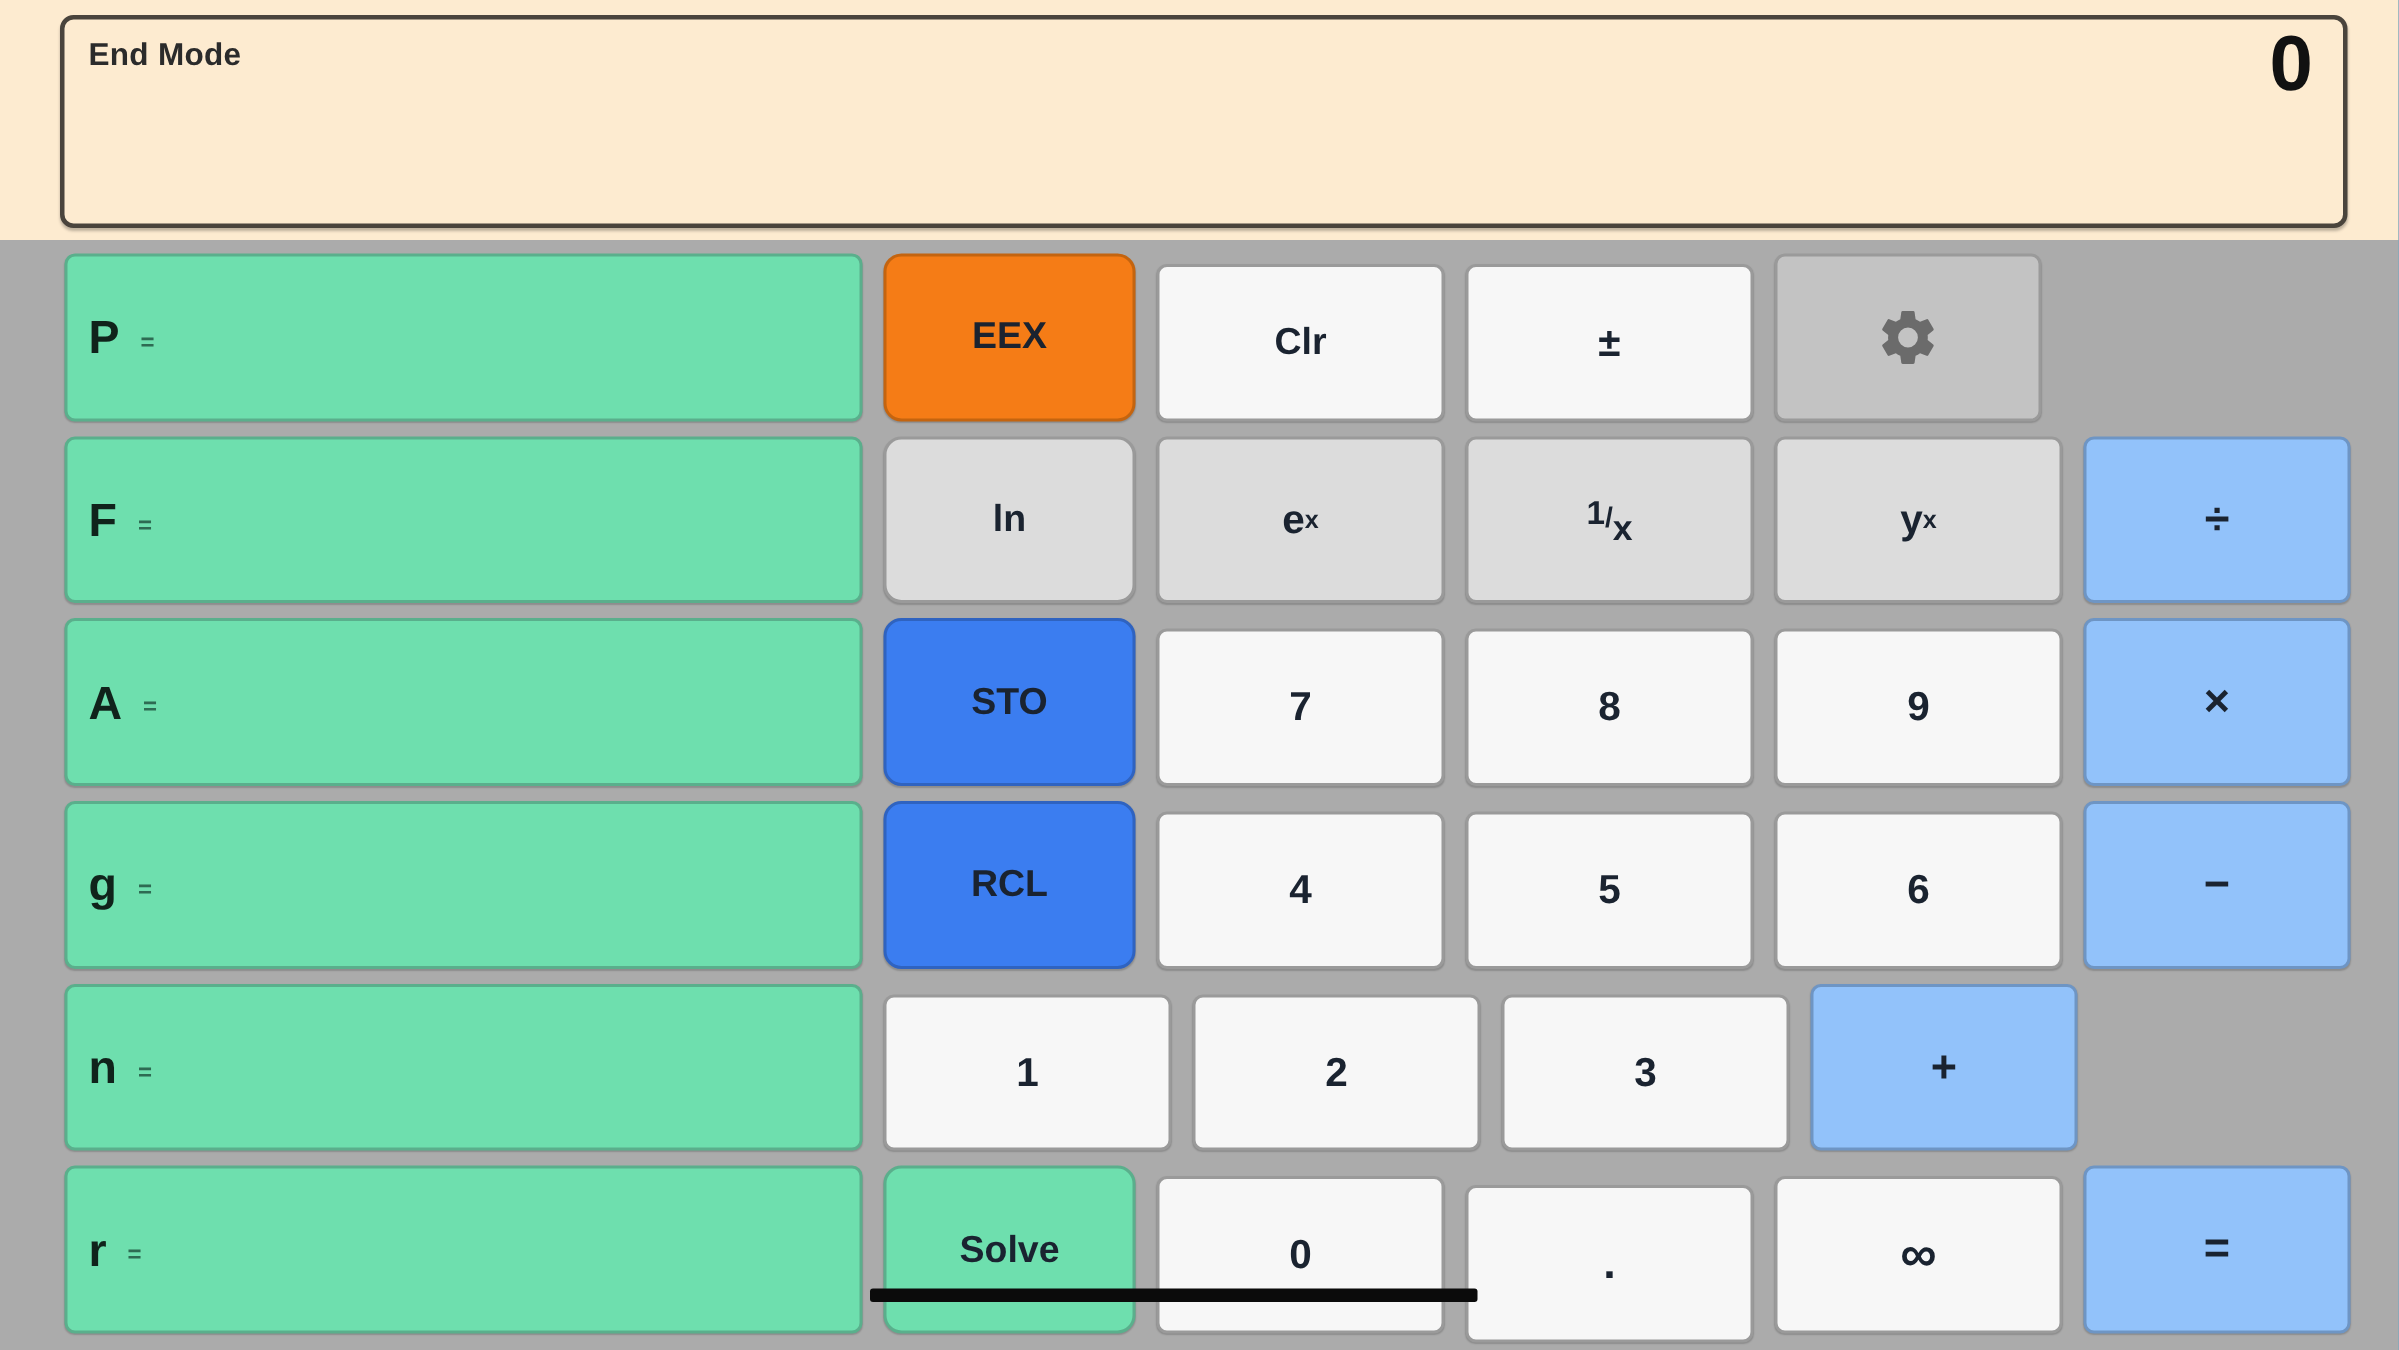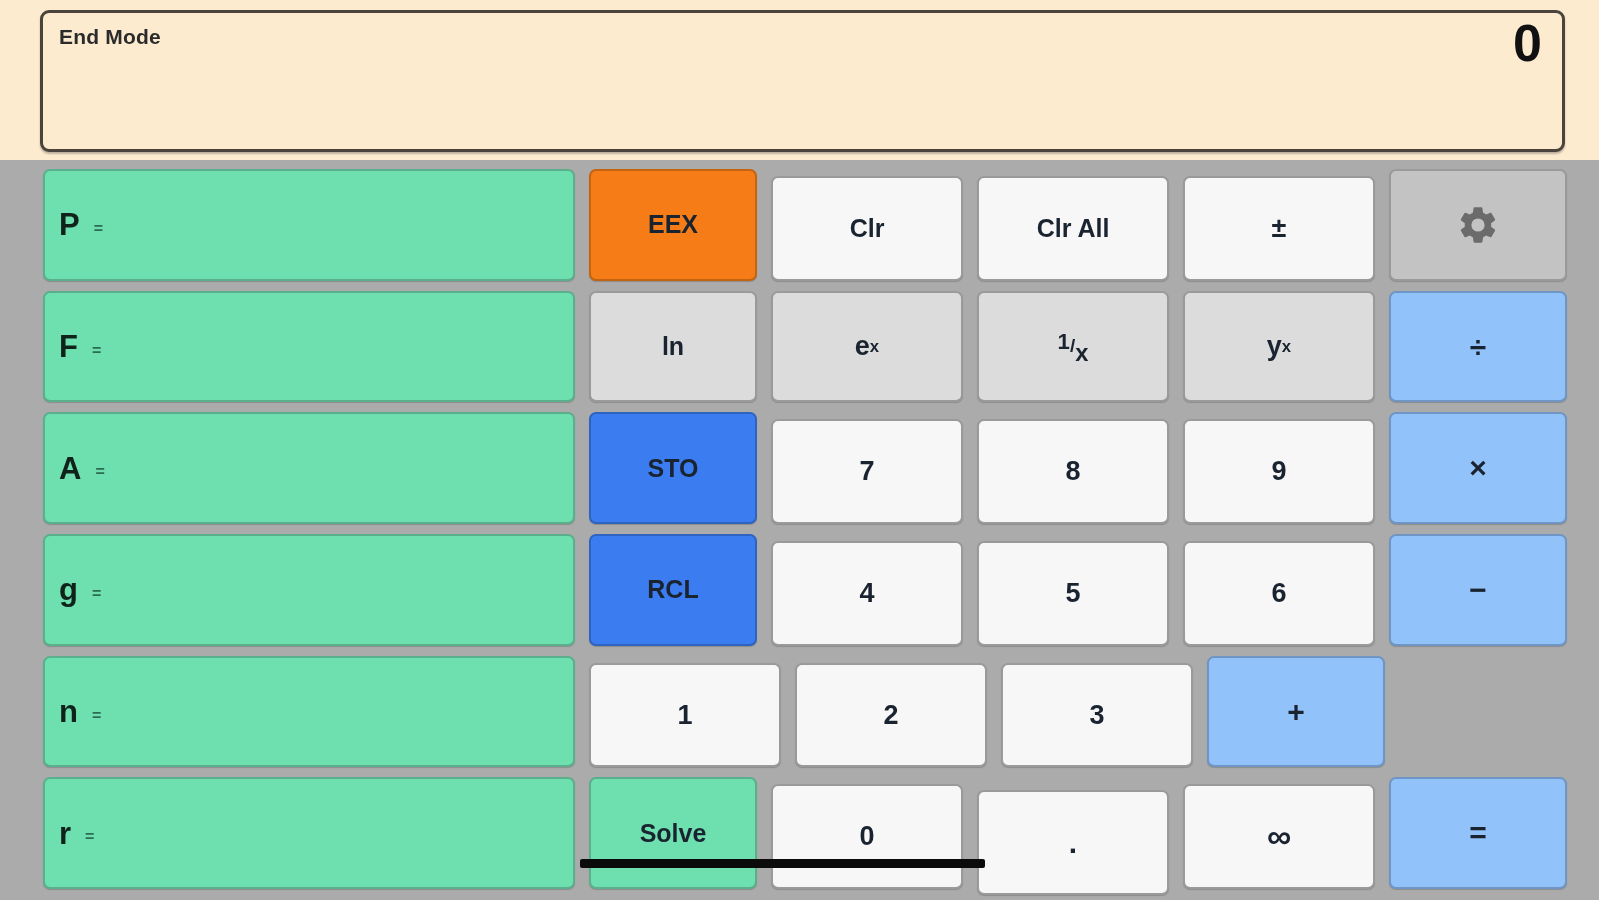--- a/index.html
+++ b/index.html
@@ -94,21 +94,21 @@
     color: #1A2330;
     cursor: pointer;
     user-select: none;
     box-shadow: 0 1px 1px rgba(0,0,0,0.18);
     position: relative;
     overflow: hidden;
   }
 
   
   .col-var   { flex: 0 0 532px; }
-  .col-fn    { flex: 0 0 168px; }
+  .col-fn    { flex: 0 0 168px; border-radius: 12px; }
   .col-num   { flex: 0 0 192px; }
   .col-op    { flex: 0 0 178px; }
 
   
   .key-var {
     justify-content: flex-start;
     padding-left: 14px;
     background: #6EDFAE;
     border-color: #5AAF8C;
   }
@@ -200,21 +200,20 @@
   <div class="keypad">
 
     <div class="krow">
       <div class="key key-var col-var">
         <span class="var-letter">P</span>
         <span class="var-eq">=</span>
         <span class="var-val"></span>
       </div>
       <div class="key k-orange col-fn k-sm">EEX</div>
       <div class="key k-white col-num k-sm">Clr</div>
-      <div class="key k-white col-num k-sm">Clr All</div>
       <div class="key k-white col-num">±</div>
       <div class="key k-gray-d col-op">
         <span class="gear-icon">
           <svg width="44" height="44" viewBox="0 0 24 24" fill="#6B6B6B">
             <path d="M19.14 12.94a7.07 7.07 0 0 0 .06-.94 7.07 7.07 0 0 0-.06-.94l2.03-1.58a.5.5 0 0 0 .12-.62l-1.92-3.32a.5.5 0 0 0-.6-.22l-2.39.96a7.02 7.02 0 0 0-1.62-.94l-.36-2.54a.5.5 0 0 0-.5-.42h-3.84a.5.5 0 0 0-.5.42l-.36 2.54c-.58.24-1.12.56-1.62.94l-2.39-.96a.5.5 0 0 0-.6.22L2.67 8.86a.5.5 0 0 0 .12.62l2.03 1.58a7.07 7.07 0 0 0 0 1.88l-2.03 1.58a.5.5 0 0 0-.12.62l1.92 3.32c.13.22.38.3.6.22l2.39-.96c.5.38 1.04.7 1.62.94l.36 2.54c.04.25.25.42.5.42h3.84c.25 0 .46-.17.5-.42l.36-2.54c.58-.24 1.12-.56 1.62-.94l2.39.96c.22.08.47 0 .6-.22l1.92-3.32a.5.5 0 0 0-.12-.62l-2.03-1.58zM12 15.6A3.6 3.6 0 1 1 15.6 12 3.6 3.6 0 0 1 12 15.6z"></path>
           </svg>
         </span>
       </div>
     </div>
 

